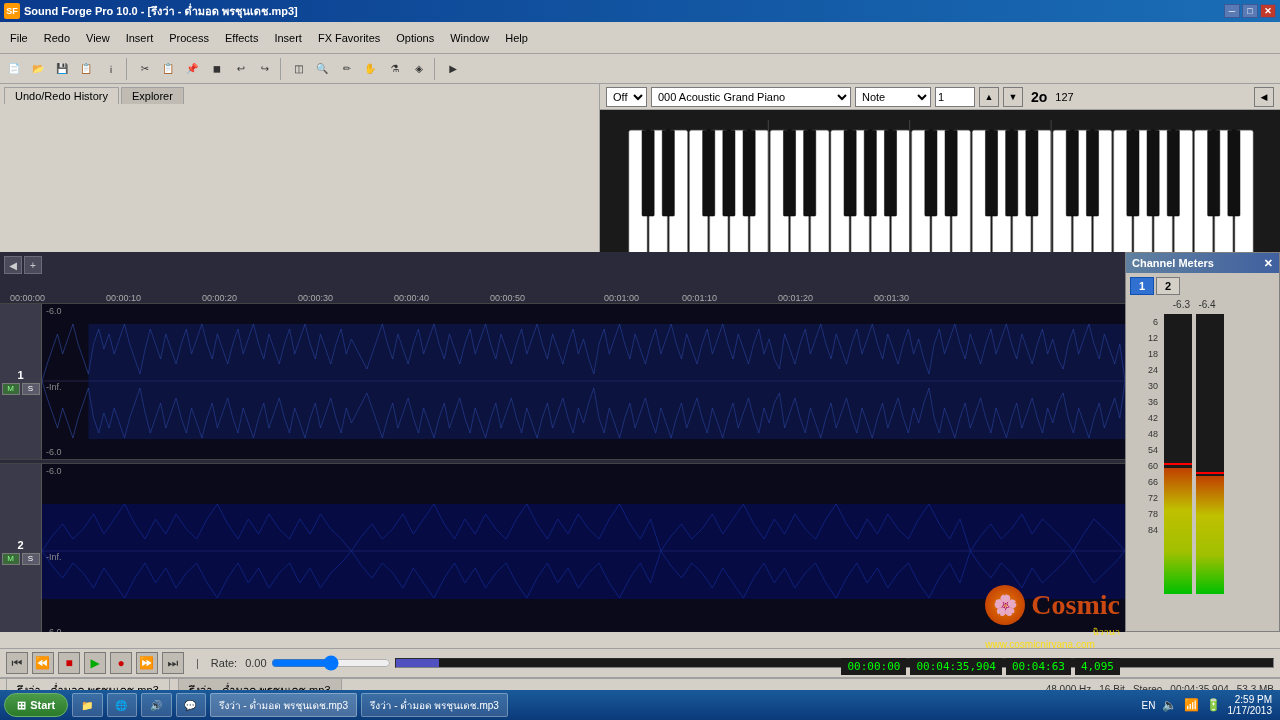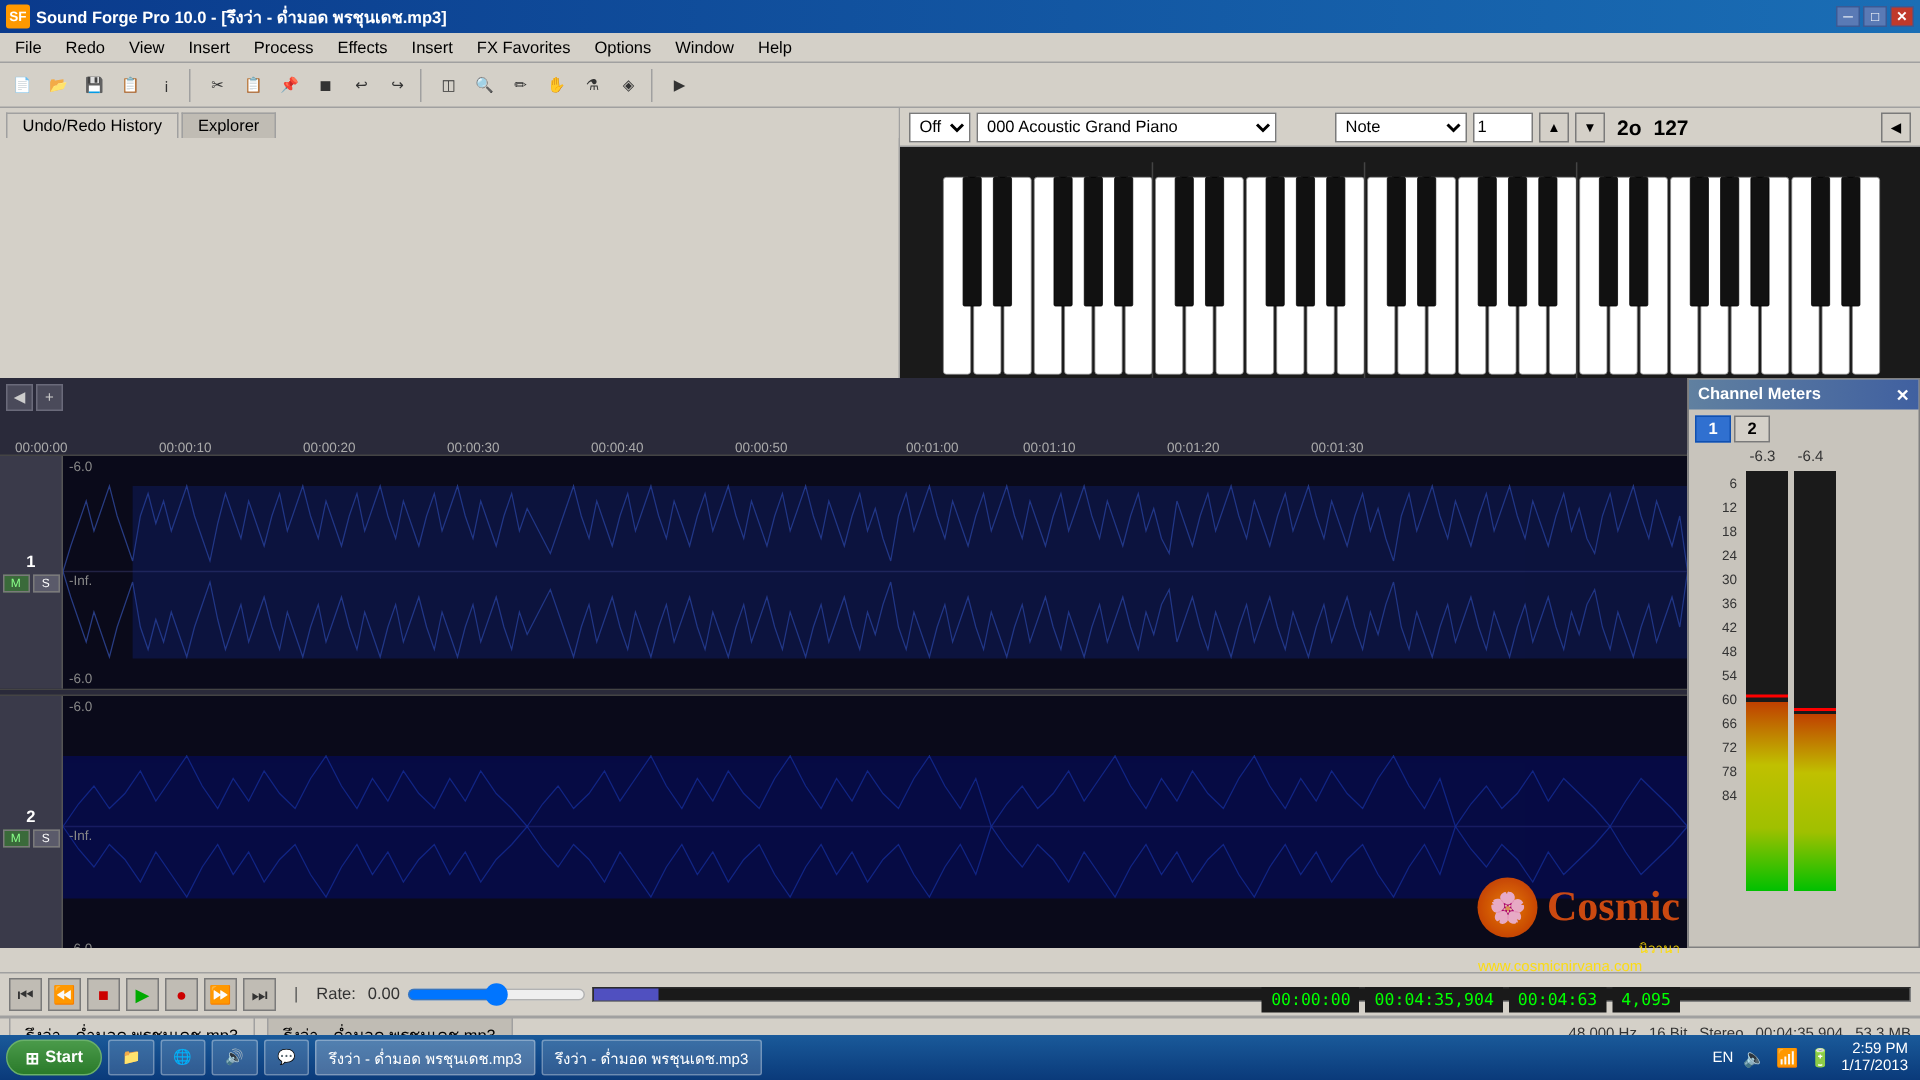--- a/index.html
+++ b/index.html
@@ -16,21 +16,21 @@
       font-weight: bold;
     }
     #title-bar .title-left { display: flex; align-items: center; gap: 4px; }
     #title-bar .title-icon { width: 16px; height: 16px; background: #f90; border-radius: 2px; font-size: 9px; display: flex; align-items: center; justify-content: center; color: white; }
     #title-bar .win-controls { display: flex; gap: 2px; }
     #title-bar .win-btn { width: 16px; height: 14px; font-size: 9px; display: flex; align-items: center; justify-content: center; background: #5a7ab5; color: white; cursor: pointer; border: 1px solid #3a5a95; }
     #title-bar .win-btn.close { background: #c0392b; }
 
     
     #menu-bar {
-      height: 20px;
+      height: 32px;
       background: #d4d0c8;
       display: flex; align-items: center;
       border-bottom: 1px solid #a0a0a0;
       padding: 0 2px;
       font-size: 11px;
     }
     .menu-item { padding: 1px 8px; cursor: pointer; color: #000; }
 
     
     #toolbar-area {
@@ -340,28 +340,28 @@
   </div>
 
   <div id="midi-area">
     <div id="midi-controls">
       <select class="midi-dropdown">
         <option>Off</option>
       </select>
       <select class="midi-dropdown" style="width:200px;">
         <option>000  Acoustic Grand Piano</option>
       </select>
-      <select class="midi-dropdown" style="width:88px;margin-left:35px;">
+      <select class="midi-dropdown" style="width:76px;">
         <option>Note</option>
       </select>
       <input type="number" class="midi-dropdown" value="1" style="width: 40px;">
       <div class="midi-small-btn">▲</div>
       <div class="midi-small-btn">▼</div>
       <span style="font-size:14px;font-weight:bold;padding:0 4px;">2o</span>
-      <span style="font-size:14px;font-weight:bold;">127</span>
+      <span style="font-size:11px;">127</span>
       <div style="flex:1;"></div>
       <div class="midi-small-btn">◀</div>
     </div>
 
     <div style="flex:1; background:#1a1a1a; position:relative; overflow:hidden;">
       <svg width="100%" height="100%" viewBox="0 0 620 200">
 
         <g fill="white" stroke="#888" stroke-width="0.5">
 
           <rect x="2" y="20" width="18" height="130" rx="2"></rect>
@@ -588,21 +588,21 @@
     <span>Channel Meters</span>
     <span style="cursor:pointer;">✕</span>
   </div>
   <div id="meter-content">
     <div class="meter-ch-btns">
       <div class="meter-ch-btn active">1</div>
       <div class="meter-ch-btn inactive">2</div>
     </div>
     <div style="display:flex;gap:2px;font-size:10px;color:#333;margin-bottom:4px;">
       <div style="width:28px;"></div>
-      <div style="width:30px;text-align:center;">-6.3</div>
+      <div style="width:30px;text-align:right;">-6.3</div>
       <div style="width:30px;text-align:center;">-6.4</div>
     </div>
     <div class="meter-bars-area">
       <div class="meter-scale">
         <div class="meter-scale-item">6</div>
         <div class="meter-scale-item">12</div>
         <div class="meter-scale-item">18</div>
         <div class="meter-scale-item">24</div>
         <div class="meter-scale-item">30</div>
         <div class="meter-scale-item">36</div>

